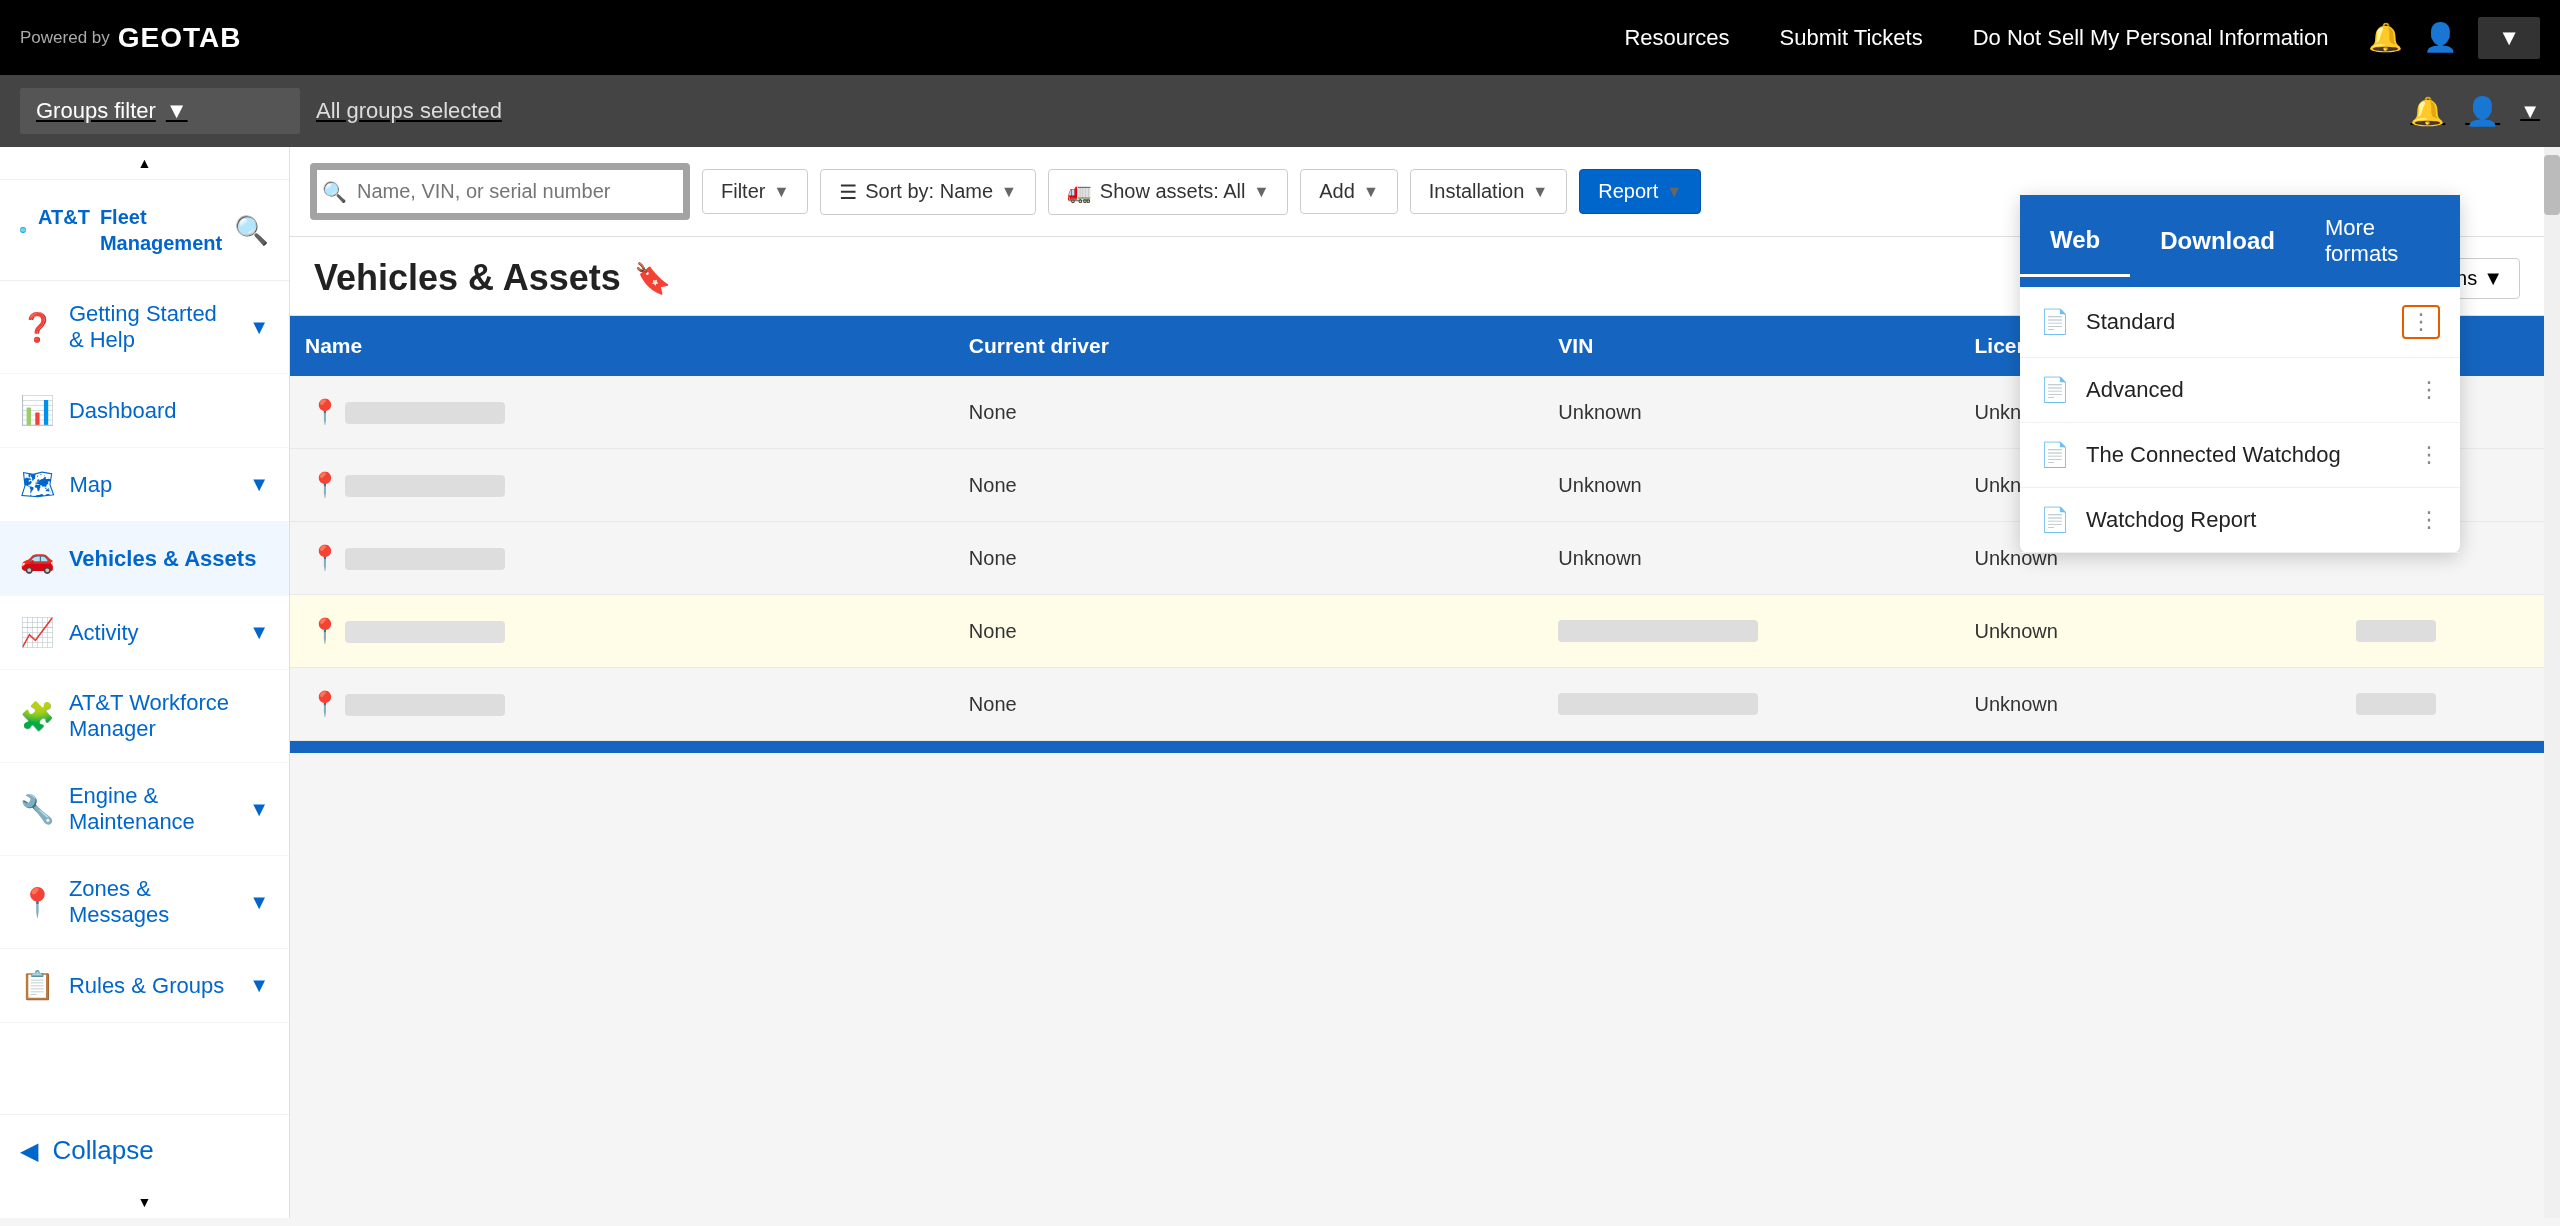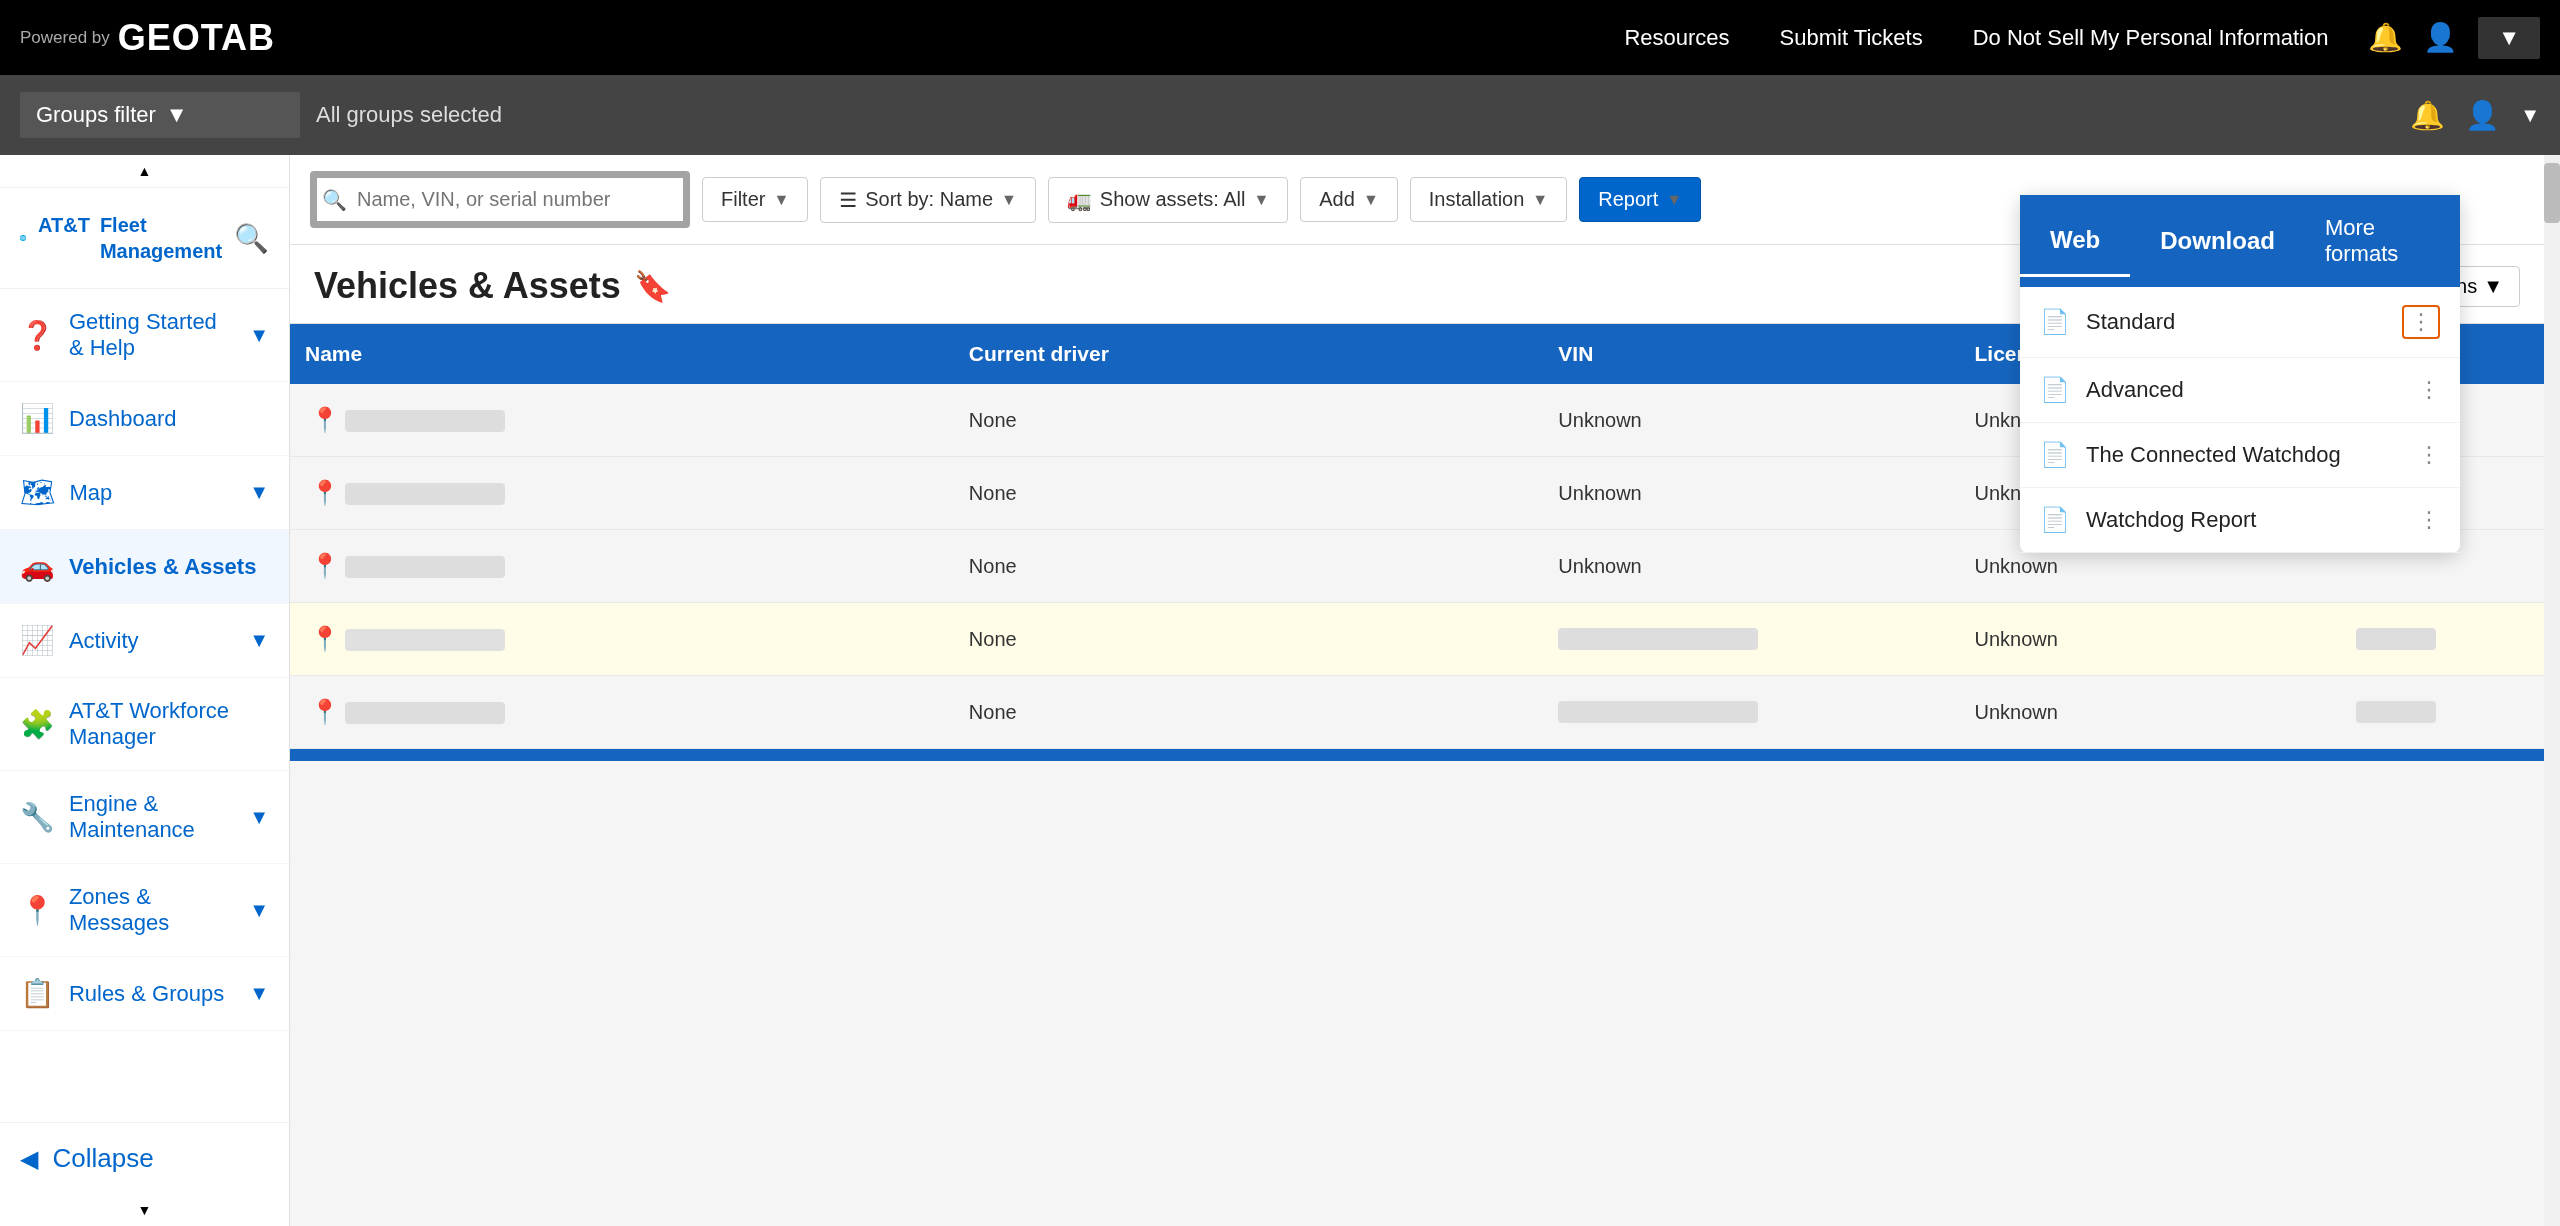--- a/index.html
+++ b/index.html
@@ -15,21 +15,21 @@
       position: relative;
       z-index: 100;
     }
     .top-nav-logo {
       display: flex;
       align-items: center;
       gap: 8px;
     }
     .geotab-logo {
       color: #fff;
-      font-size: 36px;
+      font-size: 28px;
       font-weight: bold;
       letter-spacing: 1px;
     }
     .top-nav-links {
       margin-left: auto;
       display: flex;
       align-items: center;
       gap: 50px;
     }
     .top-nav-link {
@@ -58,25 +58,26 @@
       cursor: pointer;
       display: flex;
       align-items: center;
       gap: 8px;
       border-radius: 2px;
     }
 
     
     .groups-bar {
       background: #444;
-      height: 80px;
+      height: 72px;
       display: flex;
       align-items: center;
       padding: 0 20px;
       gap: 16px;
+      text-decoration: underline;
     }
     .groups-filter-btn {
       background: #555;
       color: #fff;
       border: none;
       padding: 10px 16px;
       font-size: 22px;
       cursor: pointer;
       display: flex;
       align-items: center;

